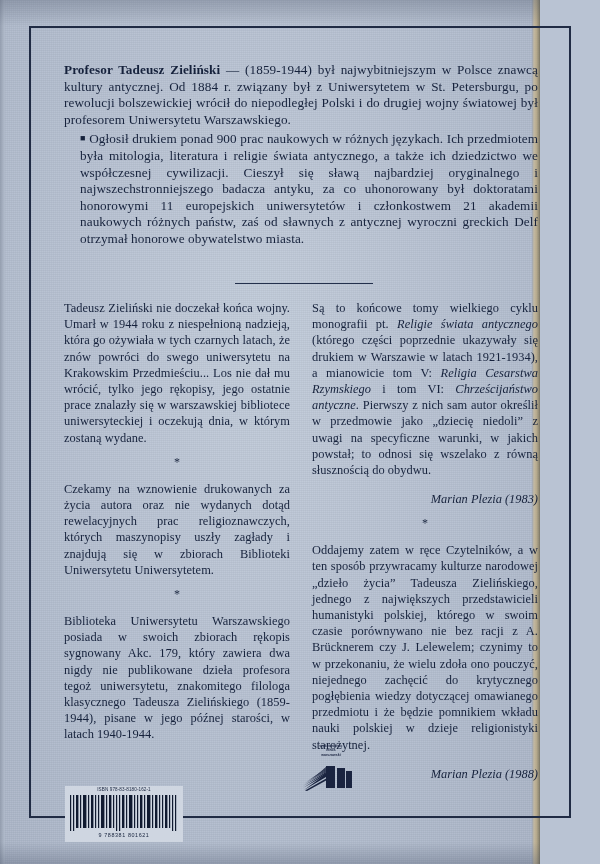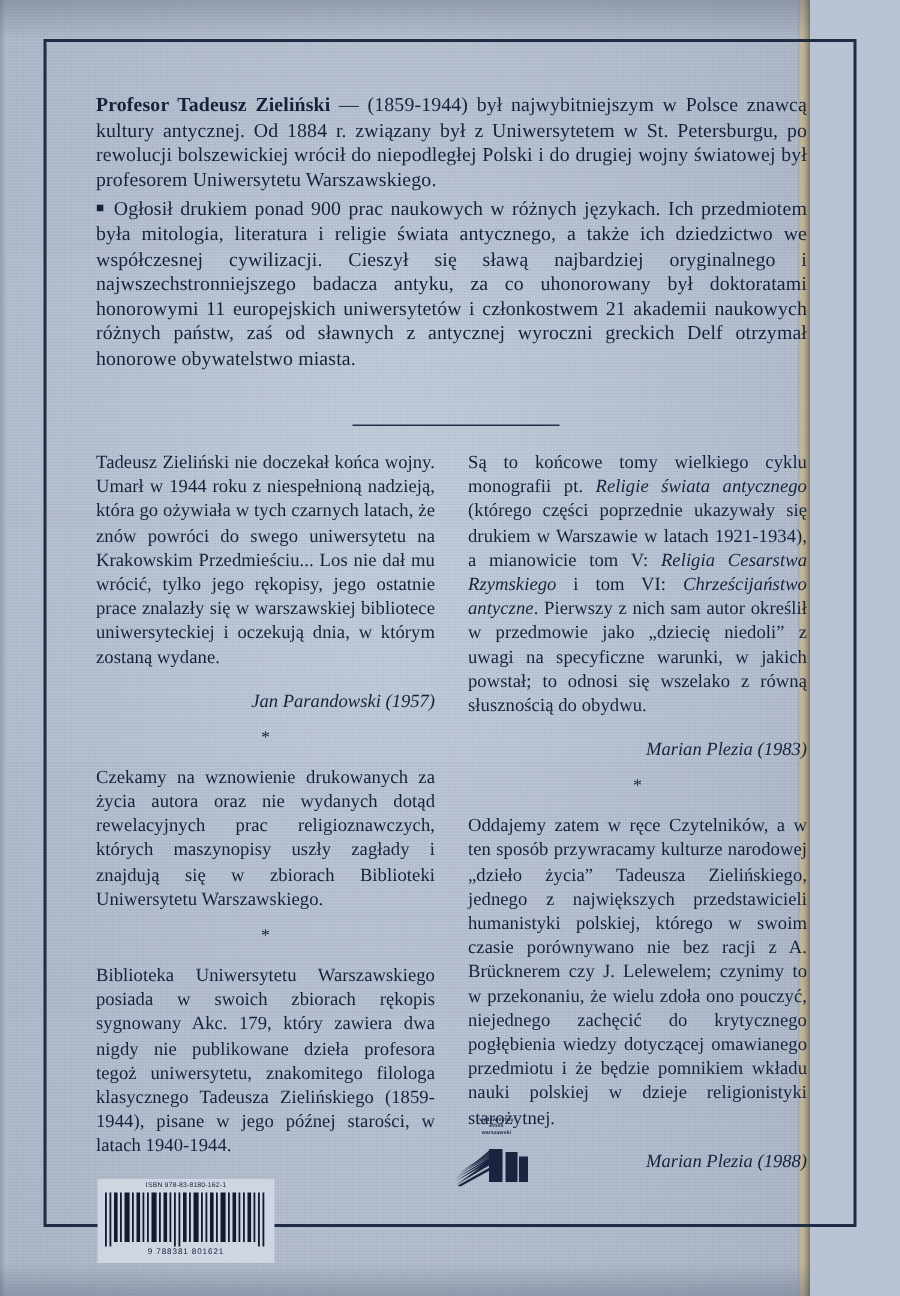--- a/index.html
+++ b/index.html
@@ -85,21 +85,21 @@
     text-justify: inter-word;
     margin: 0;
     letter-spacing: .1px;
   }
   .lead b { font-weight: bold; }
   .lead .sq {
     font-size: 9px;
     vertical-align: 2px;
     letter-spacing: 0;
   }
-  .lead-2 { margin-top: 2px; }
+  .lead-2 { margin-top: 2px; margin-left: 16px; }
 
   
   .sep-rule {
     position: absolute;
     left: 235px;
     top: 283px;
     width: 138px;
     height: 0;
     border-top: 1.6px solid #23304c;
   }
@@ -220,24 +220,23 @@
     <p class="lead lead-2"><span class="sq">■</span>&nbsp;<span>Ogłosił drukiem ponad 900 prac naukowych w różnych językach. Ich przedmiotem była mitologia, literatura i religie świata antycznego, a także ich dziedzictwo we współczesnej cywilizacji. Cieszył się sławą najbardziej oryginalnego i najwszechstronniejszego badacza antyku, za co uhonorowany był doktoratami honorowymi 11 europejskich uniwersytetów i członkostwem 21 akademii naukowych różnych państw, zaś od sławnych z antycznej wyroczni greckich Delf otrzymał honorowe obywatelstwo miasta.</span></p>
   </div>
 
   <div class="sep-rule"></div>
 
   <div class="cols">
 
     <div class="col">
 
       <p class="para">Tadeusz Zieliński nie doczekał końca wojny. Umarł w 1944 roku z niespełnioną nadzieją, która go ożywiała w tych czarnych latach, że znów powróci do swego uniwersytetu na Krakowskim Przedmieściu... Los nie dał mu wrócić, tylko jego rękopisy, jego ostatnie prace znalazły się w warszawskiej bibliotece uniwersyteckiej i oczekują dnia, w którym zostaną wydane.</p>
-      <p class="attrib">Jan Parandowski (1957)</p>
       <div class="star">*</div>
 
-      <p class="para">Czekamy na wznowienie drukowanych za życia autora oraz nie wydanych dotąd rewelacyjnych prac religioznawczych, których maszynopisy uszły zagłady i znajdują się w zbiorach Biblioteki Uniwersytetu Warszawskiego.</p>
+      <p class="para">Czekamy na wznowienie drukowanych za życia autora oraz nie wydanych dotąd rewelacyjnych prac religioznawczych, których maszynopisy uszły zagłady i znajdują się w zbiorach Biblioteki Uniwersytetu Uniwersytetem.</p>
       <div class="star">*</div>
 
       <p class="para">Biblioteka Uniwersytetu Warszawskiego posiada w swoich zbiorach rękopis sygnowany Akc. 179, który zawiera dwa nigdy nie publikowane dzieła profesora tegoż uniwersytetu, znakomitego filologa klasycznego Tadeusza Zielińskiego (1859-1944), pisane w jego późnej starości, w latach 1940-1944.</p>
 
     </div>
 
     <div class="col">
 
       <p class="para"><span>Są to końcowe tomy wielkiego cyklu monografii pt. </span><i>Religie świata antycznego</i><span> (którego części poprzednie ukazywały się drukiem w Warszawie w latach 1921-1934), a mianowicie tom V: </span><i>Religia Cesarstwa Rzymskiego</i><span> i tom VI: </span><i>Chrześcijaństwo antyczne</i><span>. Pierwszy z nich sam autor określił w przedmowie jako „dziecię niedoli” z uwagi na specyficzne warunki, w jakich powstał; to odnosi się wszelako z równą słusznością do obydwu.</span></p>
       <p class="attrib">Marian Plezia (1983)</p>

